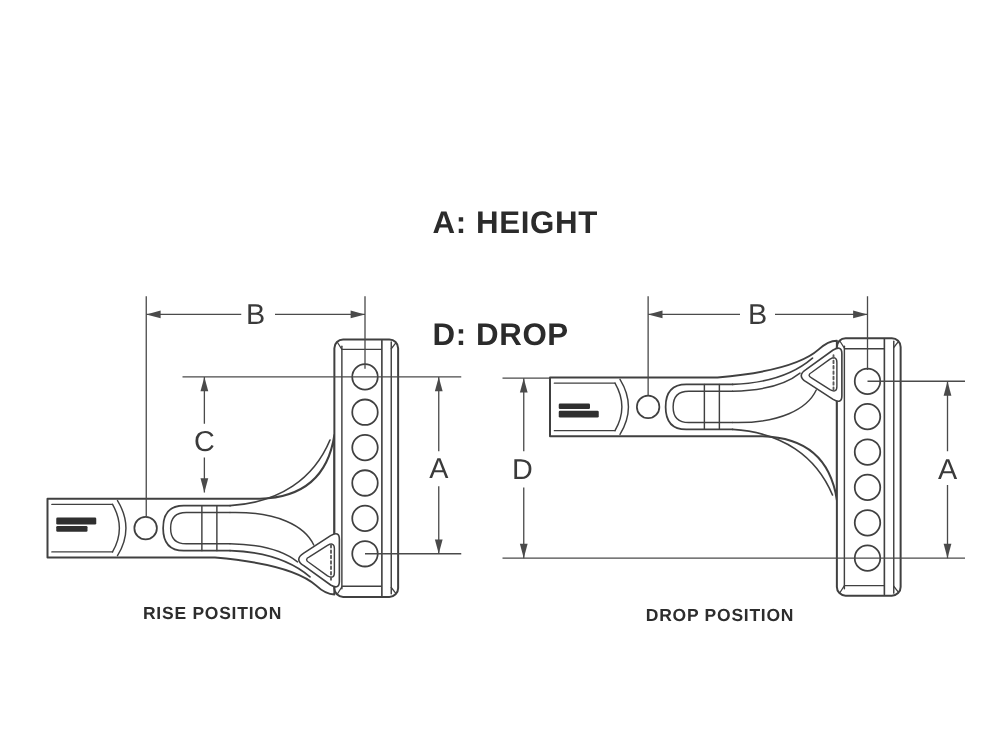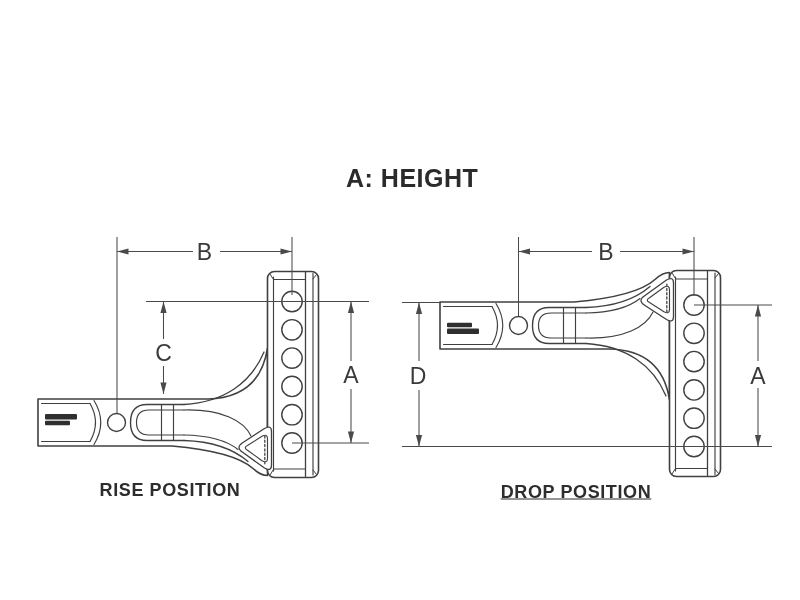--- a/index.html
+++ b/index.html
@@ -3,21 +3,21 @@
 <meta charset="utf-8">
 <style>
   html,body{margin:0;padding:0;background:#ffffff;}
   #canvas{position:relative;width:800px;height:600px;background:#ffffff;overflow:hidden;
           font-family:"Liberation Sans",sans-serif;margin-left:24px;}
   #drawing{position:absolute;left:0;top:0;}
   .legend{position:absolute;left:322px;top:103px;font-size:25px;line-height:30px;
           font-weight:700;color:#2b2b2b;letter-spacing:.5px;white-space:pre;}
   .dim-label{position:absolute;transform:translate(-50%,-50%);font-size:23px;font-weight:400;
              color:#3a3a3a;background:#ffffff;padding:0 2px;line-height:1;}
-  .caption{position:absolute;transform:translate(-50%,-50%);font-size:18px;font-weight:700;
+  .caption{position:absolute;transform:translate(-50%,-50%);font-size:14px;font-weight:700;
            color:#2d2d2d;letter-spacing:.6px;white-space:nowrap;}
 </style>
 </head>
 <body>
 
 <div id="canvas">
 
   <svg id="drawing" width="800" height="600" viewBox="0 0 800 600">
     <defs>
 
@@ -108,26 +108,27 @@
         <path d="M 395,302.5 L 391.9,314 L 398.1,314 Z"></path>
         <path d="M 395,446.5 L 391.9,435 L 398.1,435 Z"></path>
         <path d="M 734,305 L 730.9,316.5 L 737.1,316.5 Z"></path>
         <path d="M 734,446.5 L 730.9,435 L 737.1,435 Z"></path>
       </g>
     </g>
   </svg>
 
   <div class="legend">
     <div>A: HEIGHT</div>
+    <div>D: DROP</div>
   </div>
 
   <div class="dim-label" style="left:180.5px;top:251.5px;">B</div>
   <div class="dim-label" style="left:139.5px;top:352.5px;">C</div>
   <div class="dim-label" style="left:327px;top:375px;">A</div>
 
   <div class="dim-label" style="left:582px;top:251.5px;">B</div>
   <div class="dim-label" style="left:394px;top:375.5px;">D</div>
   <div class="dim-label" style="left:734px;top:375.5px;">A</div>
 
   <div class="caption" style="left:146px;top:490px;">RISE POSITION</div>
-  <div class="caption" style="left:552px;top:492px;text-decoration:underline;">DROP POSITION</div>
+  <div class="caption" style="left:552px;top:492px;">DROP POSITION</div>
 
 </div>
 
 </body></html>

